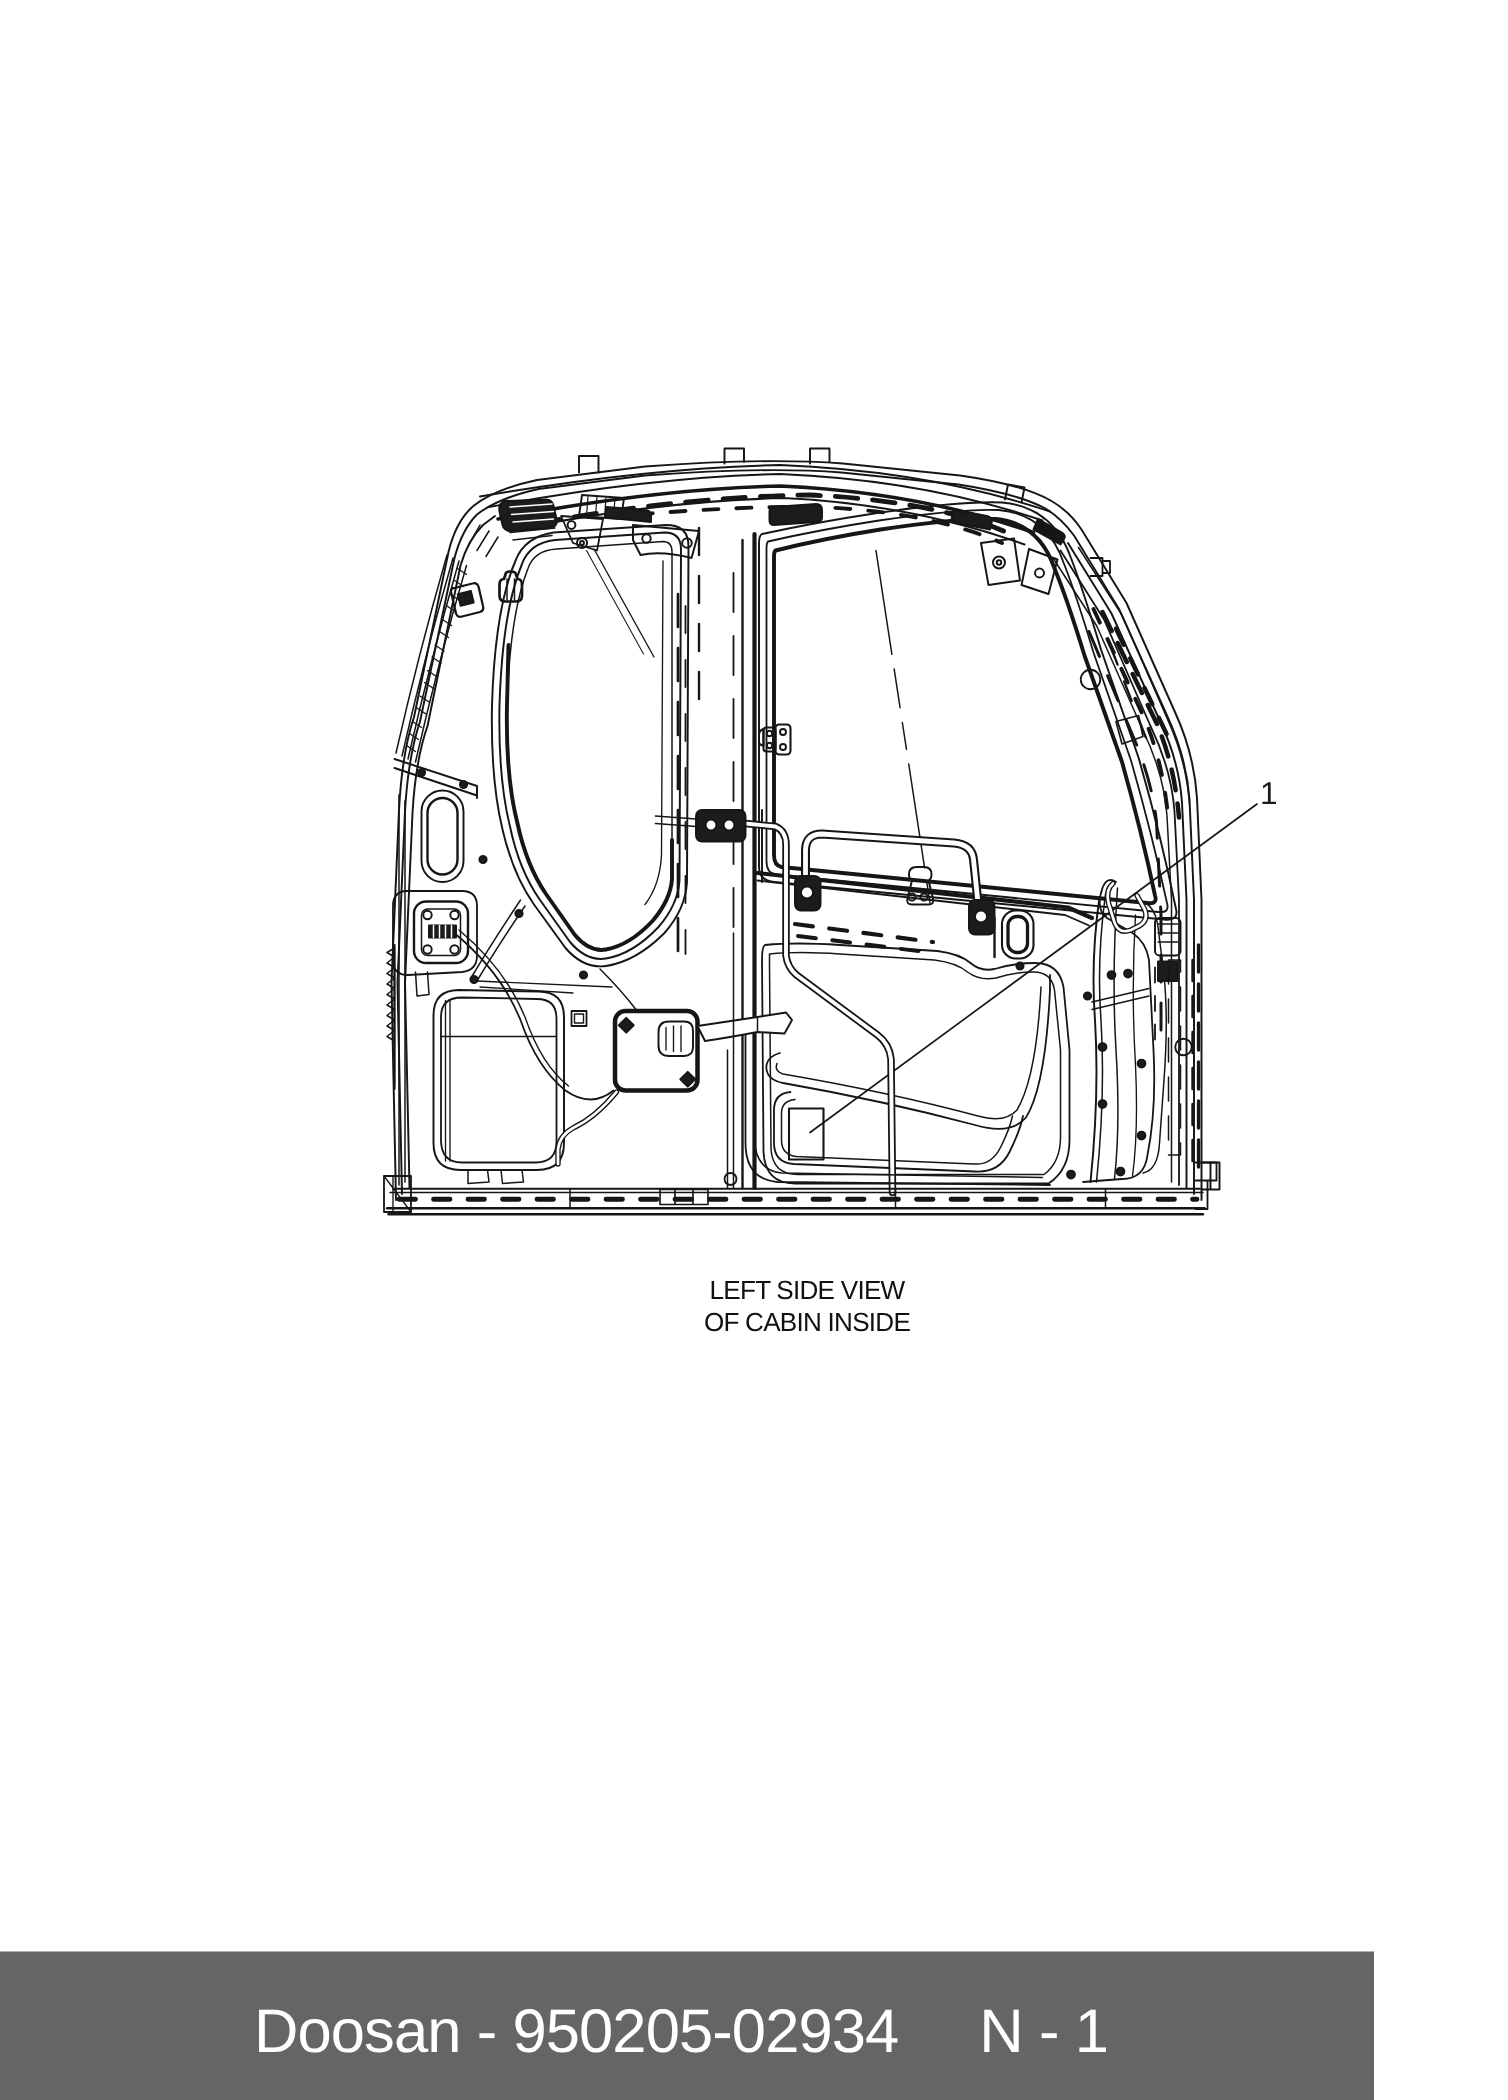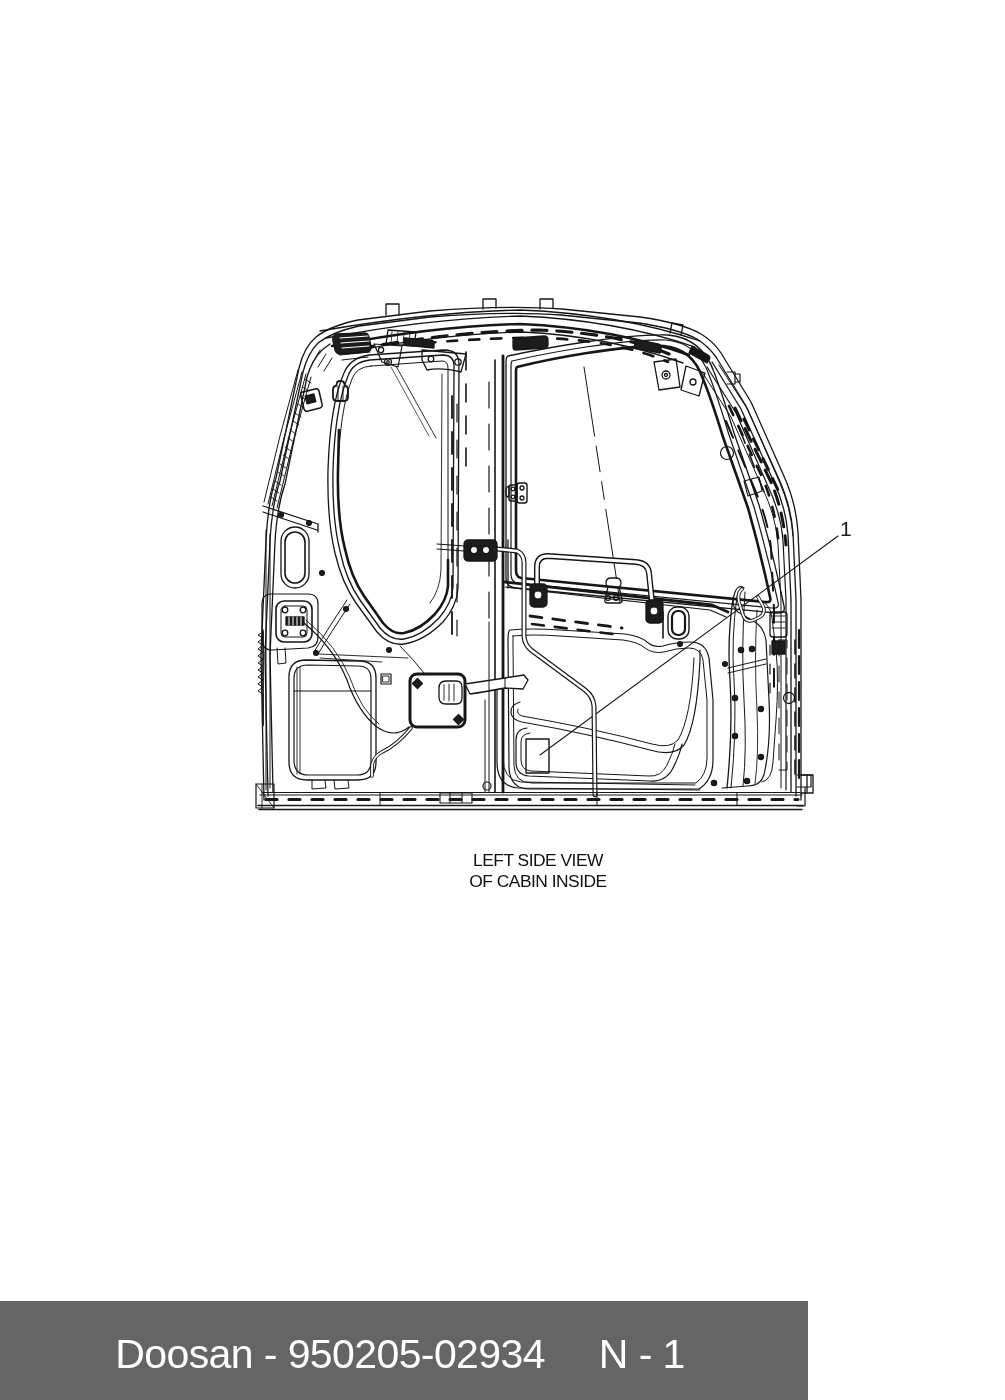--- a/index.html
+++ b/index.html
@@ -1,18 +1,18 @@
 <!DOCTYPE html>
 <html><head>
 <meta charset="utf-8">
 <style>
 html,body{margin:0;padding:0;background:#fff;width:1005px;height:1400px;overflow:hidden}
 body{font-family:"Liberation Sans",sans-serif;position:relative}
 #cap{position:absolute;left:0;top:850px;width:1076px;text-align:center;font-size:17.4px;line-height:21px;color:#111;letter-spacing:-0.5px}
-#foot{position:absolute;left:0;top:1301px;width:808px;height:99px;background:#656565;color:#fff;display:flex;align-items:center;justify-content:center;font-size:41px;letter-spacing:-0.6px;padding-top:7px;padding-right:8px;box-sizing:border-box}
+#foot{position:absolute;left:0;top:1301px;width:916px;height:99px;background:#656565;color:#fff;display:flex;align-items:center;justify-content:center;font-size:41px;letter-spacing:-0.6px;padding-top:7px;padding-right:8px;box-sizing:border-box}
 svg{position:absolute;left:0;top:0}
 </style>
 </head>
 <body>
 
 <svg width="1005" height="1400" viewBox="0 0 1005 1400" fill="none" stroke="#161616" stroke-width="1.3" stroke-linejoin="round" stroke-linecap="round">
 <g id="drawing">
 
 <path d="M264,800 L261,655 L266,540 Q268,502 276,478 L299,368 Q304,347 316,337 Q330,326 358,320 L430,311 Q510,305 562,309 L640,317 Q682,323 701,334 Q713,341 721,353 L751,402 L783,474 Q796,502 798,532 L801,600 L801,800"></path>
 <path d="M268,796 L265,655 L270,541 Q272,505 280,481 L303,372 Q308,353 318,343 Q332,332 359,326 L430,317 Q510,311 561,315 L639,323 Q678,329 697,339 Q708,346 716,357 L746,406 L778,477 Q791,505 793,533 L796,600 L796,796"></path>

